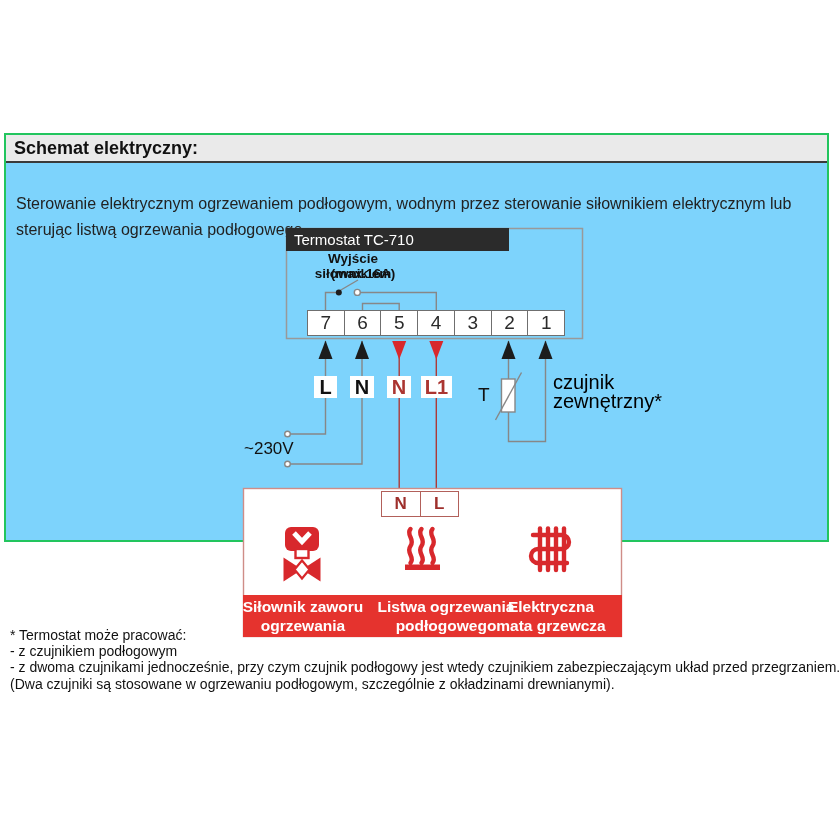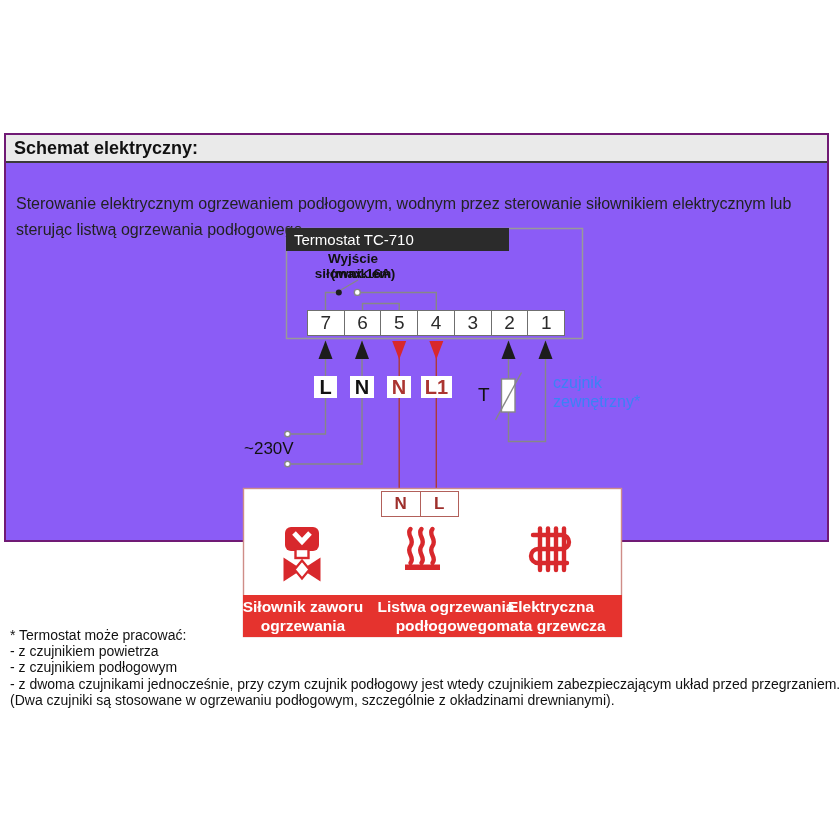--- a/index.html
+++ b/index.html
@@ -1,38 +1,38 @@
 <!DOCTYPE html>
 <html><head>
 <meta charset="utf-8">
 <style>
   html,body{margin:0;padding:0;background:#fff;}
   .page{position:relative;width:840px;height:840px;background:#fff;
         font-family:"Liberation Sans",sans-serif;color:#1f1f1f;overflow:hidden;}
   .main-box{position:absolute;left:4px;top:133px;width:825px;height:409px;
-            border:2px solid #701a75;background:#8b5cf6;box-sizing:border-box;}
+            border:2px solid #22c55e;background:#7dd3fc;box-sizing:border-box;}
   .panel-header{position:absolute;left:0;top:0;width:100%;height:28px;
                 background:#eaeaea;border-bottom:2px solid #3a3a3a;box-sizing:border-box;}
   .panel-header span{display:block;padding:3px 0 0 8px;font-size:18px;font-weight:bold;color:#111;}
   .intro{position:absolute;left:10px;top:56px;width:800px;font-size:16px;line-height:26px;color:#222;}
   svg.overlay{position:absolute;left:0;top:0;width:840px;height:840px;}
   .abs{position:absolute;box-sizing:border-box;}
   .titlebar{left:286px;top:228px;width:223px;height:23px;background:#2b2b2b;}
   .titlebar span{display:block;color:#fff;font-size:15px;line-height:23px;padding-left:8px;}
   .outlabel{font-size:13.5px;font-weight:bold;color:#111;text-align:center;}
   .terminal-strip{left:307px;top:310px;width:258px;height:26px;display:flex;
                   border:1.4px solid #6f6f6f;background:#fff;}
   .terminal-strip .cell{flex:1;text-align:center;font-size:19px;line-height:24px;color:#2b2b2b;}
   .terminal-strip .cell + .cell{border-left:1.4px solid #6f6f6f;}
   .wirelabel{font-size:20px;font-weight:bold;text-align:center;background:#fff;height:22px;line-height:22px;}
   .black{color:#111;}
   .red{color:#ab3531;}
   .voltage{left:244px;top:439px;font-size:17px;color:#111;}
   .t-label{left:478px;top:384px;font-size:19px;color:#111;}
-  .sensor-label{left:553px;top:373px;width:100px;font-size:16px;line-height:19px;color:#3b82f6;}
+  .sensor-label{left:553px;top:373px;width:100px;font-size:20px;line-height:19px;color:#000000;}
   .nl-box{left:381px;top:491px;width:78px;height:26px;border:1.4px solid #b2605a;
           display:flex;background:#fff;}
   .nl-box .cell{flex:1;text-align:center;font-size:17px;font-weight:bold;color:#9e2f2c;line-height:24px;}
   .nl-box .cell + .cell{border-left:1.4px solid #b2605a;}
   .caption-bar{left:243px;top:595px;width:379px;height:42px;background:#e5332e;}
   .caption{position:absolute;top:2px;font-size:15.5px;font-weight:bold;color:#fff;
            text-align:center;line-height:19px;}
   .cap1{left:-3px;width:126px;}
   .cap2{left:110px;width:150px;margin-left:18px;}
   .cap3{left:252px;width:112px;}
@@ -152,19 +152,18 @@
   </div>
 
   <div class="abs caption-bar">
     <div class="caption cap1">Siłownik zaworu ogrzewania</div>
     <div class="caption cap2">Listwa ogrzewania podłogowego</div>
     <div class="caption cap3">Elektryczna mata grzewcza</div>
   </div>
 
   <div class="abs footnote">
     <div>* Termostat może pracować:</div>
-    <div>- z czujnikiem powietrza</div>
     <div>- z czujnikiem podłogowym</div>
     <div>- z dwoma czujnikami jednocześnie, przy czym czujnik podłogowy jest wtedy czujnikiem zabezpieczającym układ przed przegrzaniem.</div>
     <div>(Dwa czujniki są stosowane w ogrzewaniu podłogowym, szczególnie z okładzinami drewnianymi).</div>
   </div>
 
 </div>
 
 </body></html>

